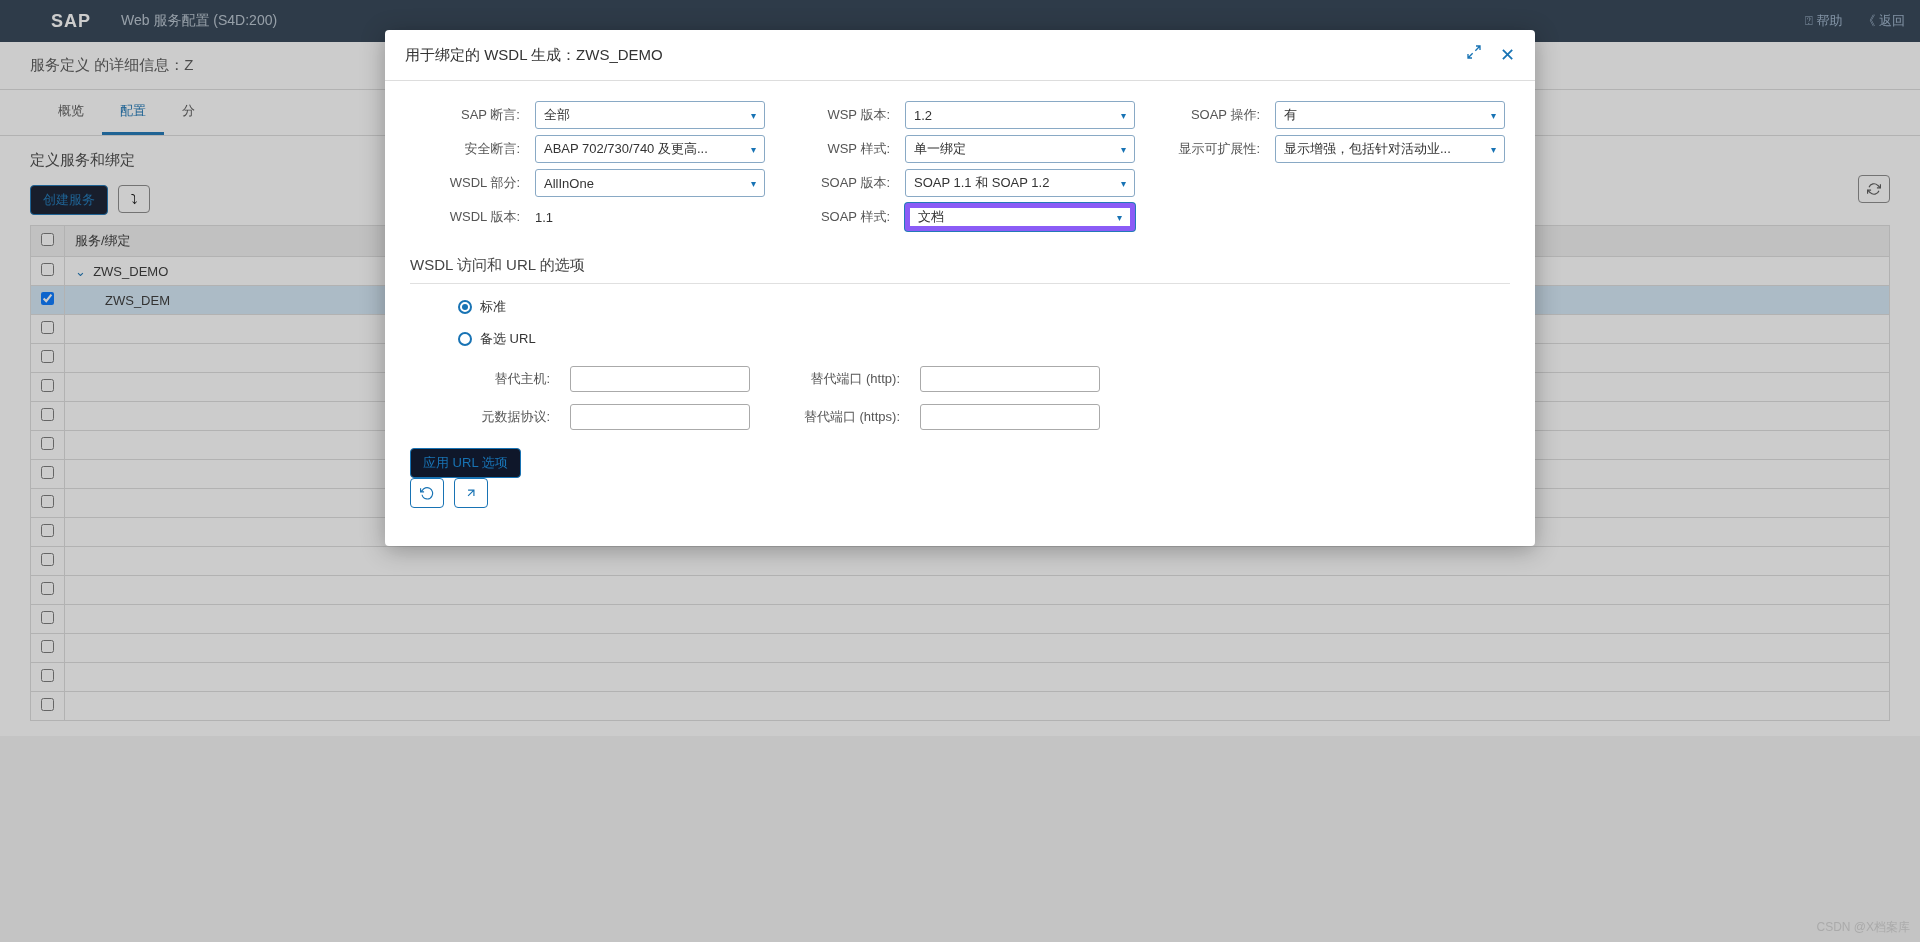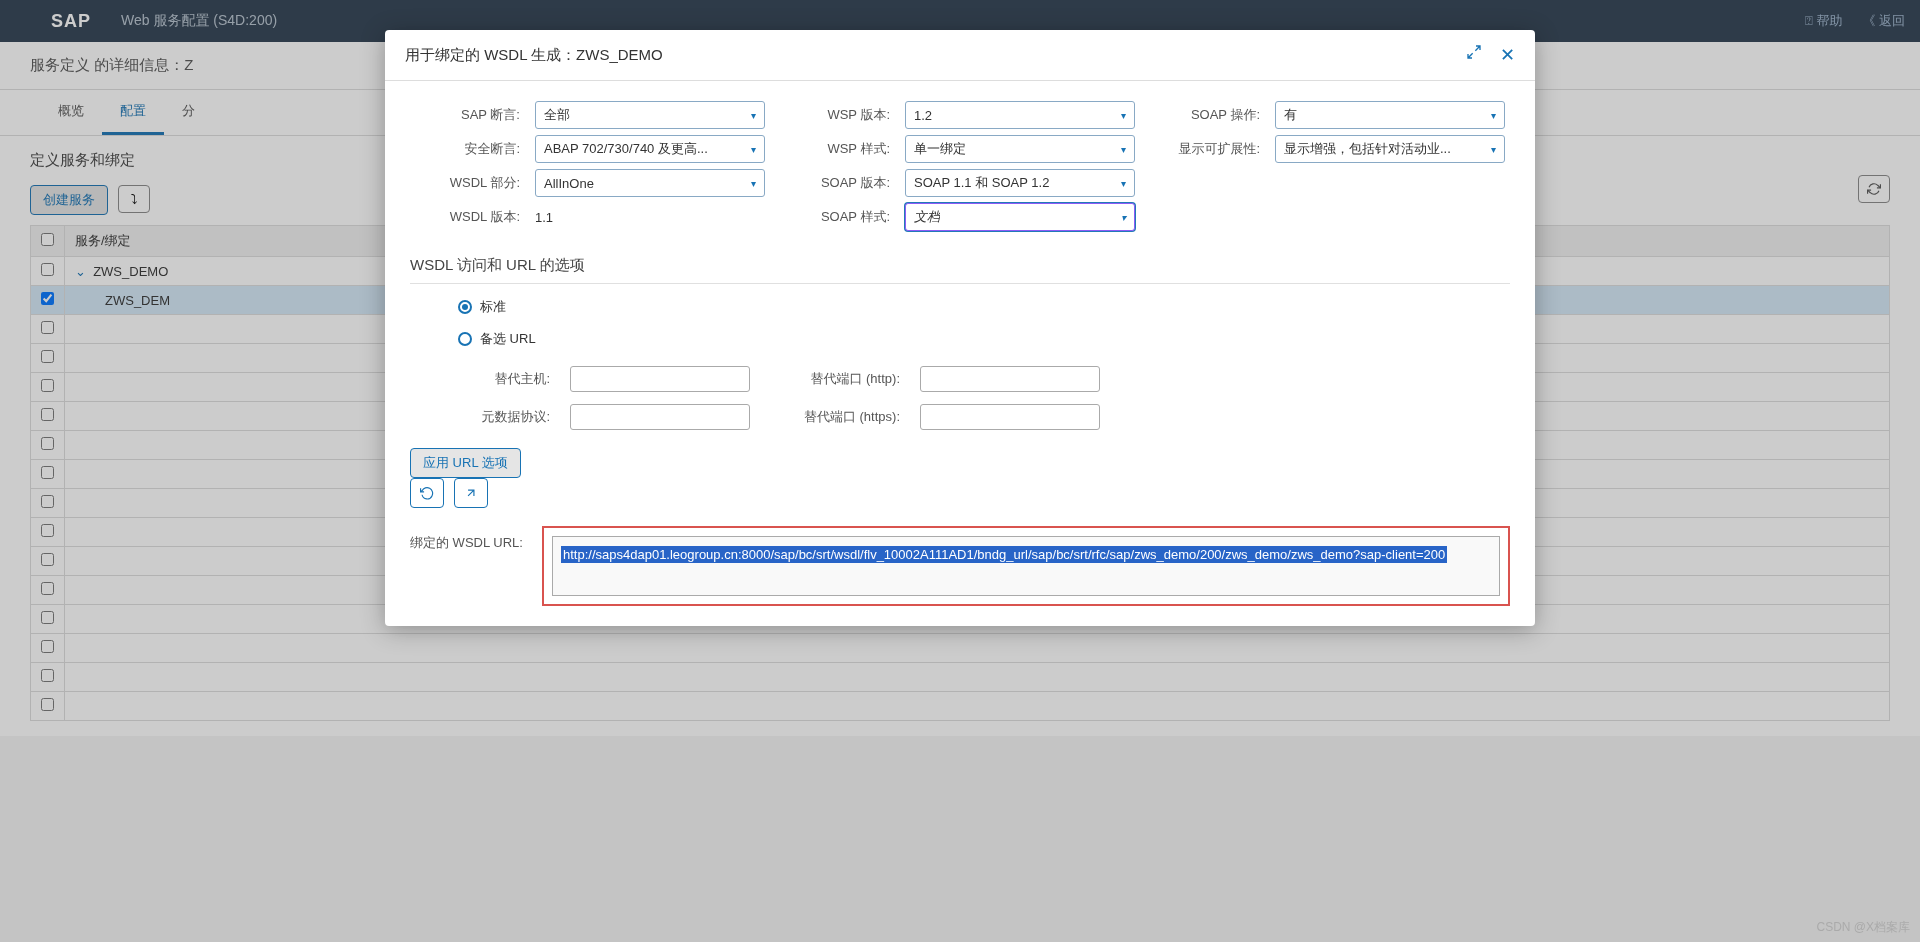--- a/index.html
+++ b/index.html
@@ -17,21 +17,21 @@
     
     
     .tabs { background: #fff; display: flex; padding: 0 40px; border-bottom: 1px solid #ddd; }
     .tab { padding: 12px 18px; cursor: pointer; color: #555; }
     .tab.active { color: #1873b4; border-bottom: 3px solid #1873b4; font-weight: 500; }
     
     
     .content-area { background: #fff; padding: 15px 30px; }
     .section-title { font-size: 15px; color: #444; margin-bottom: 15px; }
     .toolbar { display: flex; gap: 10px; margin-bottom: 10px; }
-    .btn-outline { border: 1px solid #1873b4; color: #1873b4; background: #e5e5e5; padding: 5px 12px; border-radius: 4px; cursor: pointer; font-size: 13px; }
+    .btn-outline { border: 1px solid #1873b4; color: #1873b4; background: #0f172a; padding: 5px 12px; border-radius: 4px; cursor: pointer; font-size: 13px; }
     .btn-icon { border: 1px solid #888; background: #fff; padding: 5px 8px; border-radius: 4px; cursor: pointer; width: 32px; height: 28px; display: inline-flex; align-items: center; justify-content: center; }
     .refresh-btn { position: absolute; right: 30px; top: 175px; }
     
     
     .table { width: 100%; border-collapse: collapse; }
     .table th, .table td { border: 1px solid #ddd; padding: 6px 10px; text-align: left; height: 28px; }
     .table th { background: #f0f0f0; font-weight: normal; }
     .checkbox-cell { width: 30px; text-align: center; }
     .row-selected { background: #e6f2fb; }
     .row-selected td { background: #d4e8f7; }
@@ -43,21 +43,21 @@
     .modal-header { padding: 14px 20px; border-bottom: 1px solid #ddd; display: flex; align-items: center; }
     .modal-title { font-size: 15px; color: #333; }
     .modal-header-actions { margin-left: auto; display: flex; gap: 18px; }
     .modal-close, .modal-expand { cursor: pointer; color: #1873b4; font-size: 18px; }
     .modal-body { padding: 20px 25px; overflow-y: auto; }
     
     
     .form-grid { display: grid; grid-template-columns: 110px 230px 110px 230px 110px 230px; gap: 6px 15px; align-items: center; margin-bottom: 25px; }
     .form-label { text-align: right; color: #555; font-size: 13px; }
     .select-box { display: flex; align-items: center; justify-content: space-between; border: 1px solid #89a9c5; border-radius: 3px; padding: 5px 8px; height: 28px; cursor: pointer; background: #fff; }
-    .select-box.focused { border: 1px solid #8b5cf6; box-shadow: 0 0 0 1px #2379b8; font-style: italic; }
+    .select-box.focused { border: 5px solid #8b5cf6; box-shadow: 0 0 0 1px #2379b8; }
     .select-text { color: #333; white-space: nowrap; overflow: hidden; text-overflow: ellipsis; }
     .select-arrow { color: #1873b4; font-size: 10px; }
     .static-value { color: #333; }
     
     .section-heading { font-size: 15px; color: #444; margin: 20px 0 14px 0; padding-bottom: 8px; border-bottom: 1px solid #e0e0e0; }
     
     .radio-group { margin-bottom: 18px; }
     .radio-item { display: flex; align-items: center; gap: 8px; margin-bottom: 14px; cursor: pointer; padding-left: 48px; }
     .radio-circle { width: 14px; height: 14px; border: 2px solid #1873b4; border-radius: 50%; display: inline-flex; align-items: center; justify-content: center; }
     .radio-circle.checked::after { content: ""; width: 6px; height: 6px; background: #1873b4; border-radius: 50%; }
@@ -291,26 +291,18 @@
               <path d="M1 4v6h6M3.51 15a9 9 0 0017 2 9 9 0 00-17-9L1 10"></path>
             </svg>
         </button>
         <button class="icon-btn">
           <svg width="14" height="14" viewBox="0 0 24 24" fill="none" stroke="#1873b4" stroke-width="2">
               <path d="M7 17l10-10M17 17V7H7"></path>
             </svg>
         </button>
       </div>
 
-      <div class="url-result-row">
-        <div class="url-label">绑定的 WSDL URL:</div>
-        <div class="url-box-wrapper">
-          <div class="url-box">
-            <span class="url-selected">http://saps4dap01.leogroup.cn:8000/sap/bc/srt/wsdl/flv_10002A111AD1/bndg_url/sap/bc/srt/rfc/sap/zws_demo/200/zws_demo/zws_demo?sap-client=200</span>
-          </div>
-        </div>
-      </div>
 
     </div>
   </div>
 </div>
 
 <div class="watermark">CSDN @X档案库</div>
 
 </body></html>

